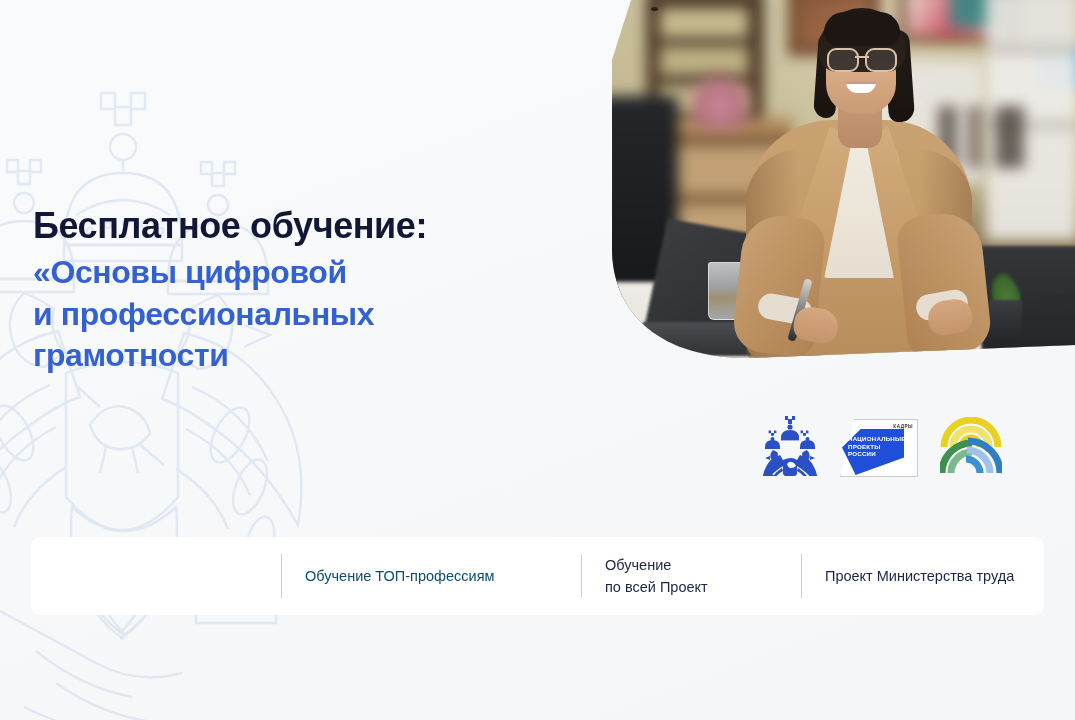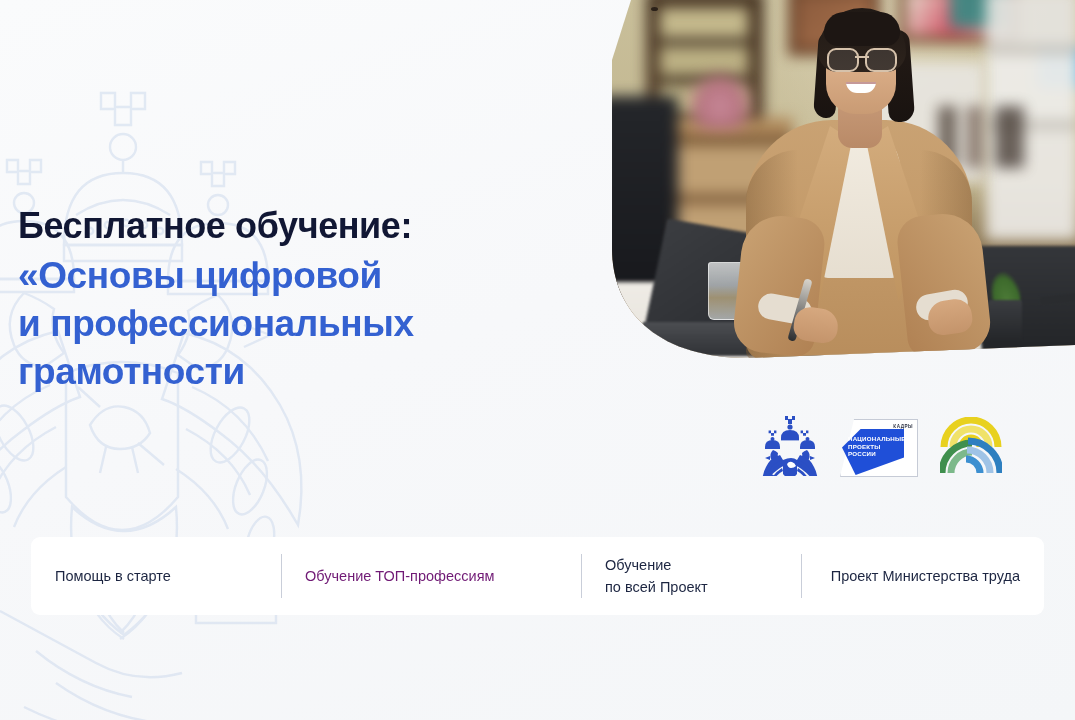--- a/index.html
+++ b/index.html
@@ -314,33 +314,33 @@
   }
   .stylus {
     position: absolute; left: 198px; top: 278px; width: 8px; height: 64px;
     background: linear-gradient(to bottom, #d8d4cc, #2b2d30);
     border-radius: 4px; transform: rotate(16deg);
   }
 
   
   .headline {
     position: absolute;
-    left: 18px;
+    left: 33px;
     top: 205px;
     width: 560px;
   }
   .h-line1 {
     font-size: 36px;
     font-weight: bold;
     letter-spacing: -0.4px;
     line-height: 1.14;
     margin: 0 0 6px 0;
   }
   .h-rest {
-    font-size: 37px;
+    font-size: 32px;
     font-weight: bold;
     letter-spacing: -0.4px;
     line-height: 1.30;
     margin: 0;
   }
   .h-rest div { white-space: nowrap; }
 
   
   .logos {
     position: absolute;
@@ -617,27 +617,26 @@
           <path d="M50 56 A23 23 0 0 0 27 33" stroke="#9fc3e6"></path>
           <path d="M40 56 A14 14 0 0 0 26 42" stroke="#3c8fd0"></path>
         </g>
       </svg>
     </div>
 
   </div>
 
   <div class="feature-bar" style="background: rgb(255, 255, 255);">
     <div class="feature f1" style="color: rgb(28, 37, 65);">
-      <div>Помощь в старте</div>
-    </div>
-    <div class="feature f2" style="color: #701a75;">
+    </div>
+    <div class="feature f2" style="color: #0c4a6e;">
       <div>Обучение ТОП-профессиям</div>
     </div>
     <div class="feature f3" style="color: rgb(28, 37, 65);">
       <div>Обучение</div>
       <div>по всей Проект</div>
     </div>
-    <div class="feature" style="color: rgb(28, 37, 65); text-align: right;">
+    <div class="feature" style="color: rgb(28, 37, 65);">
       <div>Проект Министерства труда</div>
     </div>
   </div>
 
 </div>
 
 </body></html>

